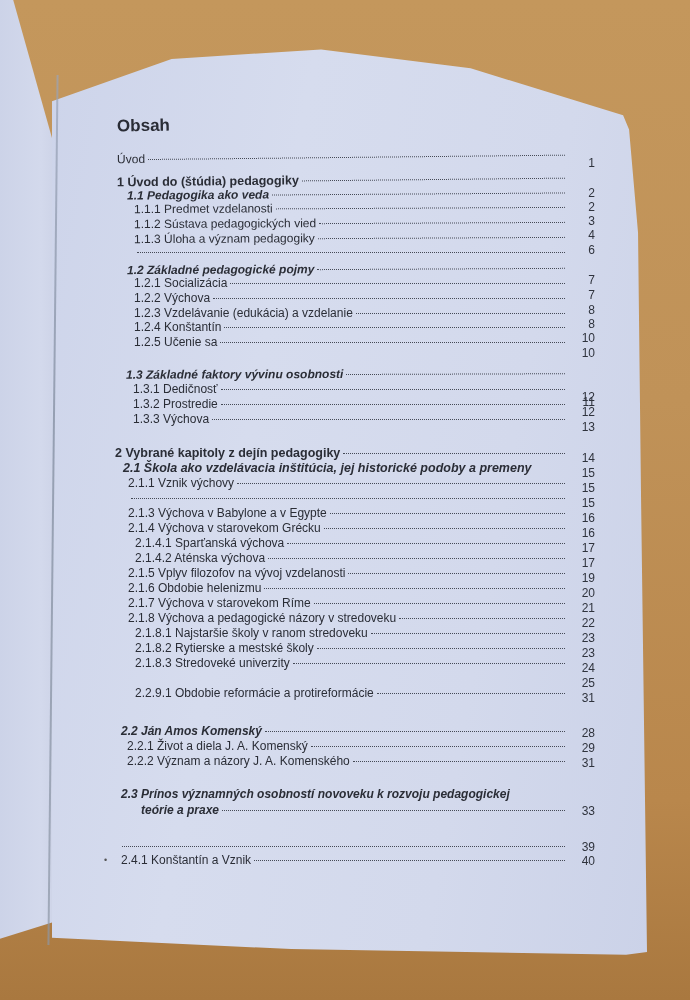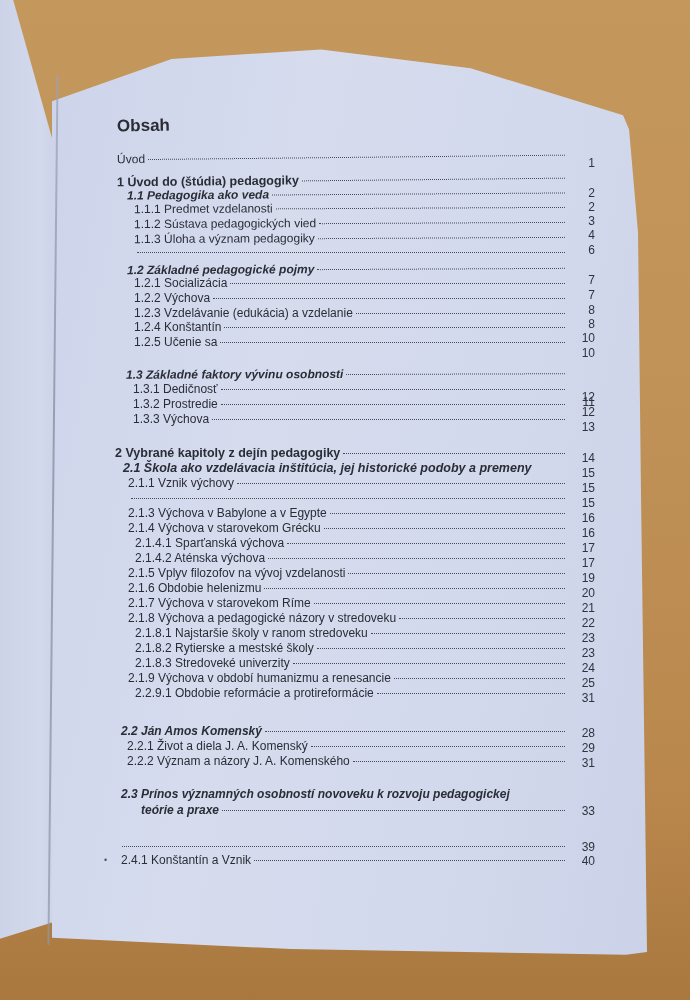--- a/index.html
+++ b/index.html
@@ -218,24 +218,20 @@
   <div class="line" style="left:135px;top:641px;width:430px;">
     <span class="label">2.1.8.2 Rytierske a mestské školy</span>
       <span class="leader"></span>
   </div>
   <div class="pnum" style="left:571px;top:646px;">23</div>
   <div class="line" style="left:135px;top:656px;width:430px;">
     <span class="label">2.1.8.3 Stredoveké univerzity</span>
       <span class="leader"></span>
   </div>
   <div class="pnum" style="left:571px;top:661px;">24</div>
-  <div class="line" style="left:128px;top:671px;width:437px;">
-    <span class="label">2.1.9 Výchova v období humanizmu a renesancie</span>
-      <span class="leader"></span>
-  </div>
   <div class="pnum" style="left:571px;top:676px;">25</div>
   <div class="line" style="left:135px;top:686px;width:430px;">
     <span class="label">2.2.9.1 Obdobie reformácie a protireformácie</span>
       <span class="leader"></span>
   </div>
   <div class="pnum" style="left:571px;top:691px;">31</div>
 
   <div class="line bold italic" style="left:121px;top:724px;width:444px;">
     <span class="label">2.2 Ján Amos Komenský</span>
       <span class="leader"></span>

